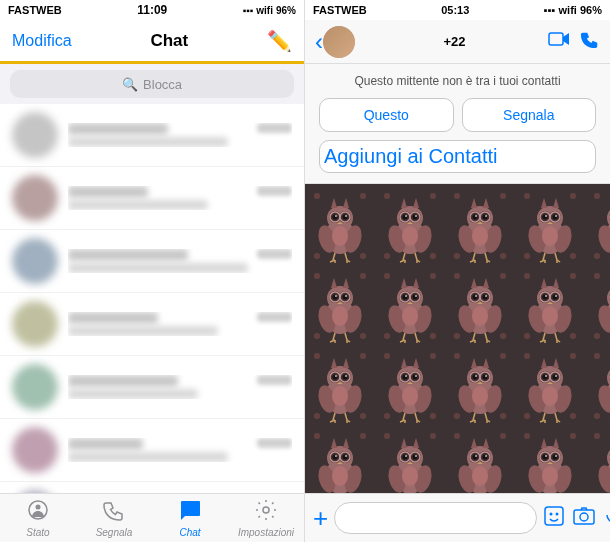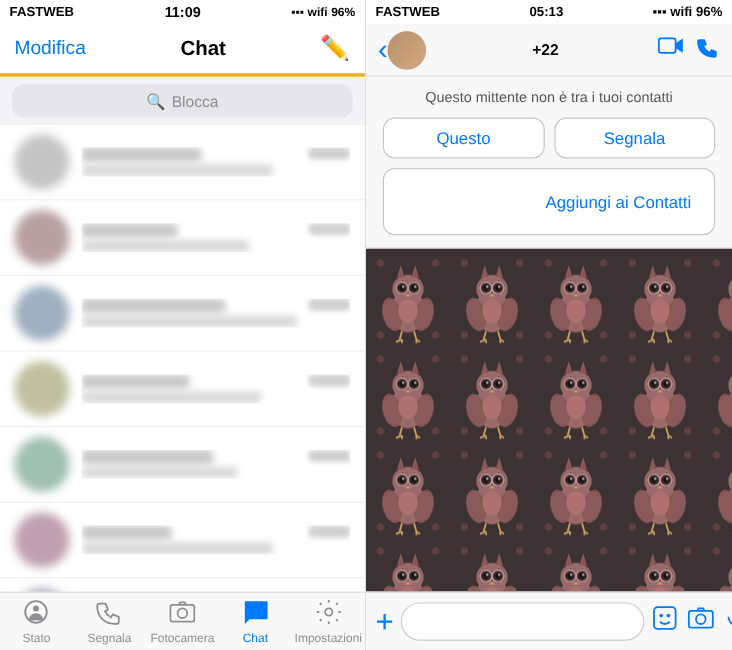--- a/index.html
+++ b/index.html
@@ -159,20 +159,21 @@
 
     .tab-item.active { color: #007AFF; }
 
     .tab-icon {
       font-size: 22px;
       line-height: 1;
     }
 
     .tab-label {
       font-size: 10px;
+      font-style: italic;
     }
 
     
     .right-panel {
       width: 305px;
       height: 542px;
       background: #fff;
       display: flex;
       flex-direction: column;
     }
@@ -272,24 +273,24 @@
       color: #007AFF;
       text-align: center;
       cursor: pointer;
     }
 
     .banner-btn-full {
       width: 100%;
       background: #fff;
       border: 1px solid #c7c7cc;
       border-radius: 10px;
-      padding: 19px;
-      font-size: 14px;
-      color: #007AFF;
-      text-align: right;
+      padding: 4px;
+      font-size: 20px;
+      color: #007AFF;
+      text-align: left;
       cursor: pointer;
     }
 
     
     .chat-area {
       flex: 1;
       overflow: hidden;
       position: relative;
     }
 
@@ -449,30 +450,20 @@
       </span>
       <span class="tab-label">Stato</span>
     </div>
     <div class="tab-item">
       <span class="tab-icon">
         <svg width="22" height="22" viewBox="0 0 22 22">
             <path d="M4 4h4l2 5-2.5 1.5a11 11 0 005 5L14 13l5 2v4a2 2 0 01-2 2C7 21 1 15 1 6a2 2 0 012-2z" fill="none" stroke="#8e8e93" stroke-width="1.5"></path>
           </svg>
       </span>
       <span class="tab-label">Segnala</span>
-    </div>
-    <div class="tab-item">
-      <span class="tab-icon">
-        <svg width="22" height="22" viewBox="0 0 22 22">
-            <rect x="1" y="5" width="20" height="14" rx="2" fill="none" stroke="#8e8e93" stroke-width="1.5"></rect>
-            <circle cx="11" cy="12" r="4" fill="none" stroke="#8e8e93" stroke-width="1.5"></circle>
-            <path d="M8 5l1-2h4l1 2" stroke="#8e8e93" stroke-width="1.5" fill="none"></path>
-          </svg>
-      </span>
-      <span class="tab-label">Fotocamera</span>
     </div>
     <div class="tab-item active">
       <span class="tab-icon">
         <svg width="22" height="22" viewBox="0 0 22 22">
             <path d="M2 2h18a1 1 0 011 1v13a1 1 0 01-1 1H6l-4 4V3a1 1 0 011-1z" fill="#007AFF"></path>
           </svg>
       </span>
       <span class="tab-label">Chat</span>
     </div>
     <div class="tab-item">

